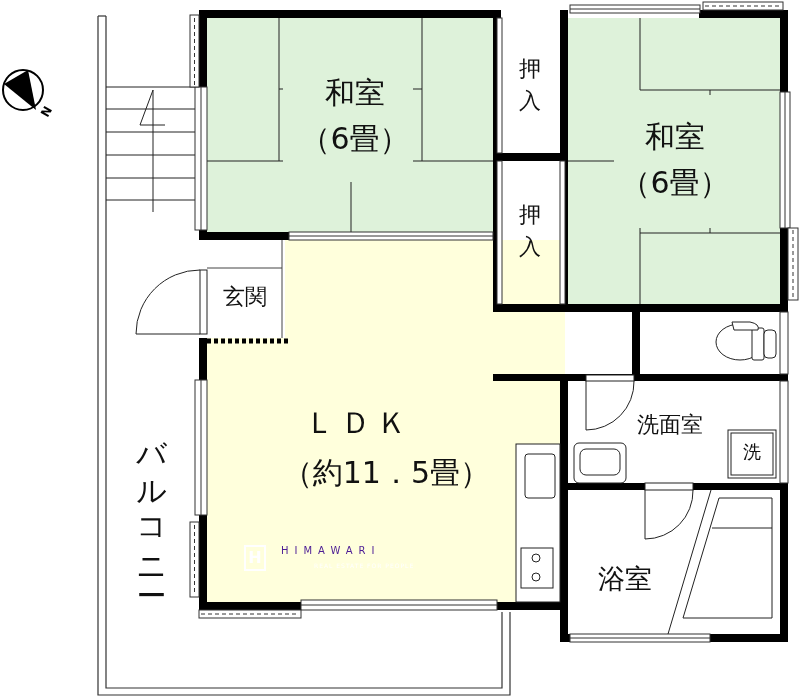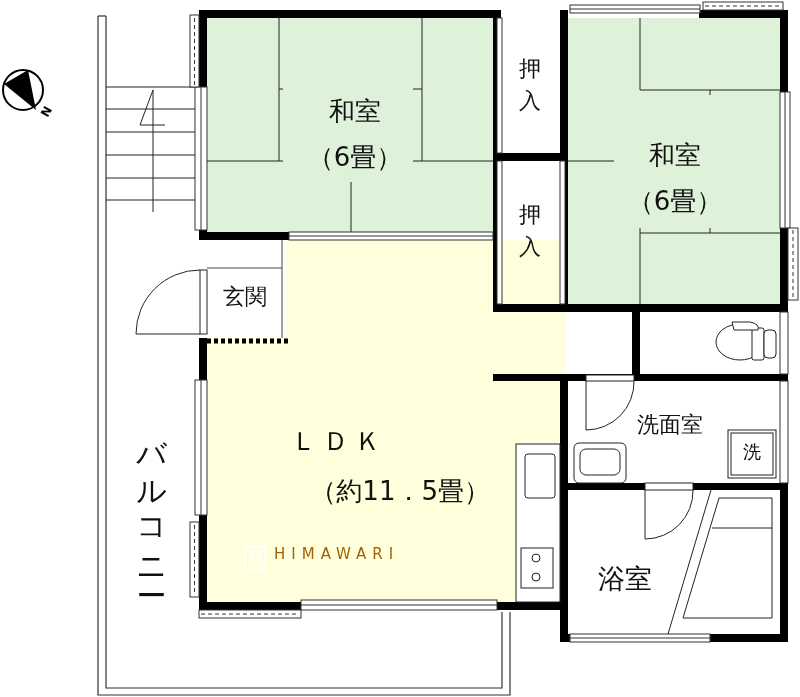--- a/index.html
+++ b/index.html
@@ -1,25 +1,25 @@
 <!DOCTYPE html>
 <html><head>
 <meta charset="utf-8">
 <style>
   html, body { margin: 0; padding: 0; background: #ffffff; }
   body { width: 800px; height: 697px; position: relative; overflow: hidden;
          font-family: "DejaVu Sans", "Liberation Sans", sans-serif; }
   #plan { position: absolute; left: 0; top: 0; width: 800px; height: 697px; }
   .lbl { position: absolute; color: #111; text-align: center; line-height: 1.15; white-space: nowrap; }
-  .lbl-big { font-size: 26px; margin-top: 21px; }
+  .lbl-big { font-size: 30px; }
   .lbl-mid { font-size: 27px; }
   .lbl-small { font-size: 22px; }
   .vert { writing-mode: vertical-rl; letter-spacing: 6px; font-size: 30px; }
   .wm-mark { position: absolute; left: 244px; top: 545px; width: 18px; height: 22px; border: 2px solid #fff; font-size: 16px; line-height: 22px; text-align: center; font-weight: bold; color:#fff; }
-  .wm-text { position: absolute; left: 274px; top: 545px; font-size: 15px; letter-spacing: 6px; color:#a16207; }
+  .wm-text { position: absolute; left: 281px; top: 545px; font-size: 10px; letter-spacing: 6px; color:#4c1d95; }
   .wm-sub { position: absolute; left: 314px; top: 562px; font-size: 6px; letter-spacing: 1px; color:#fff; }
 </style>
 </head>
 <body>
 
 <svg id="plan" viewBox="0 0 800 697" xmlns="http://www.w3.org/2000/svg">
 
   <g fill="none" stroke="#333" stroke-width="1.2">
     <polyline points="98,16 98,695 510,695 510,612"></polyline>
     <polyline points="106,16 106,688 502,688 502,612"></polyline>
@@ -188,21 +188,21 @@
 <div class="lbl lbl-big" style="left:620px;top:120px;width:110px;">和室</div>
 <div class="lbl lbl-big" style="left:610px;top:166px;width:130px;">（6畳）</div>
 
 <div class="lbl lbl-small" style="left:512px;top:56px;width:36px;">押</div>
 <div class="lbl lbl-small" style="left:512px;top:88px;width:36px;">入</div>
 <div class="lbl lbl-small" style="left:512px;top:202px;width:36px;">押</div>
 <div class="lbl lbl-small" style="left:512px;top:234px;width:36px;">入</div>
 
 <div class="lbl lbl-small" style="left:207px;top:284px;width:76px;">玄関</div>
 
-<div class="lbl lbl-big" style="left:254px;top:406px;width:170px;letter-spacing:6px;">ＬＤＫ</div>
+<div class="lbl lbl-big" style="left:274px;top:406px;width:170px;letter-spacing:6px;">ＬＤＫ</div>
 <div class="lbl lbl-big" style="left:220px;top:456px;width:270px;text-align:right;">（約11．5畳）</div>
 
 <div class="lbl lbl-small" style="left:622px;top:412px;width:96px;">洗面室</div>
 <div class="lbl" style="left:733px;top:442px;width:38px;font-size:18px;">洗</div>
 
 <div class="lbl lbl-mid" style="left:585px;top:563px;width:80px;">浴室</div>
 
 <div class="lbl vert" style="left:134px;top:420px;">バルコニー</div>
 
 <div class="wm-mark">H</div>

